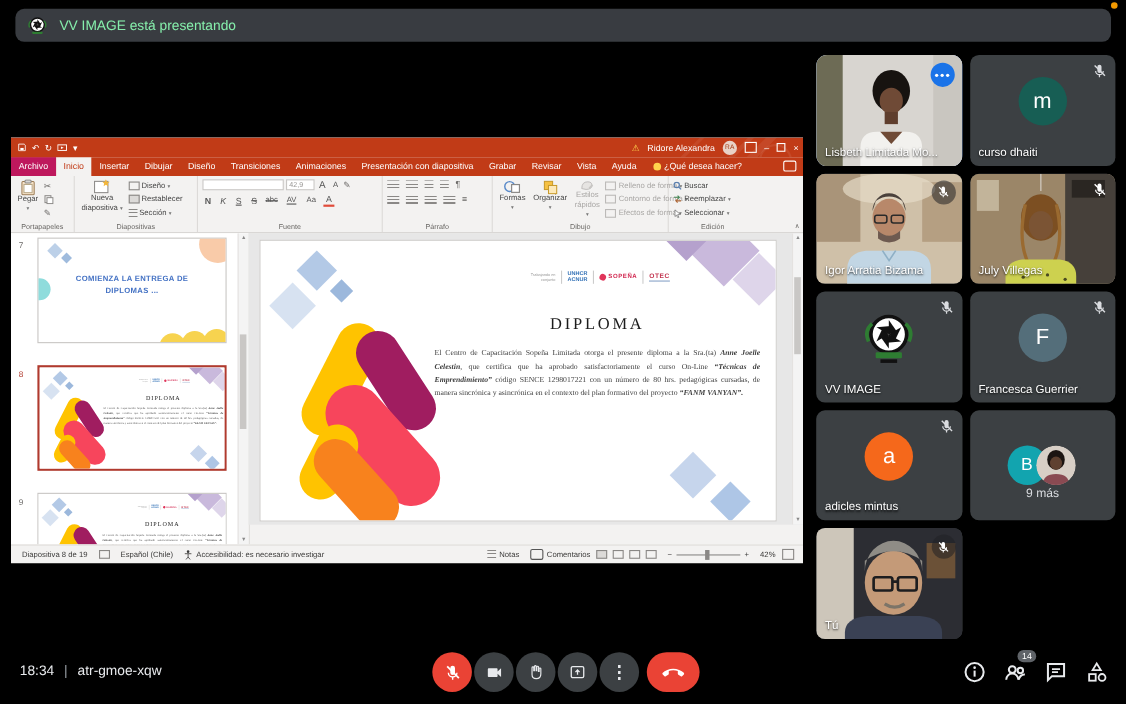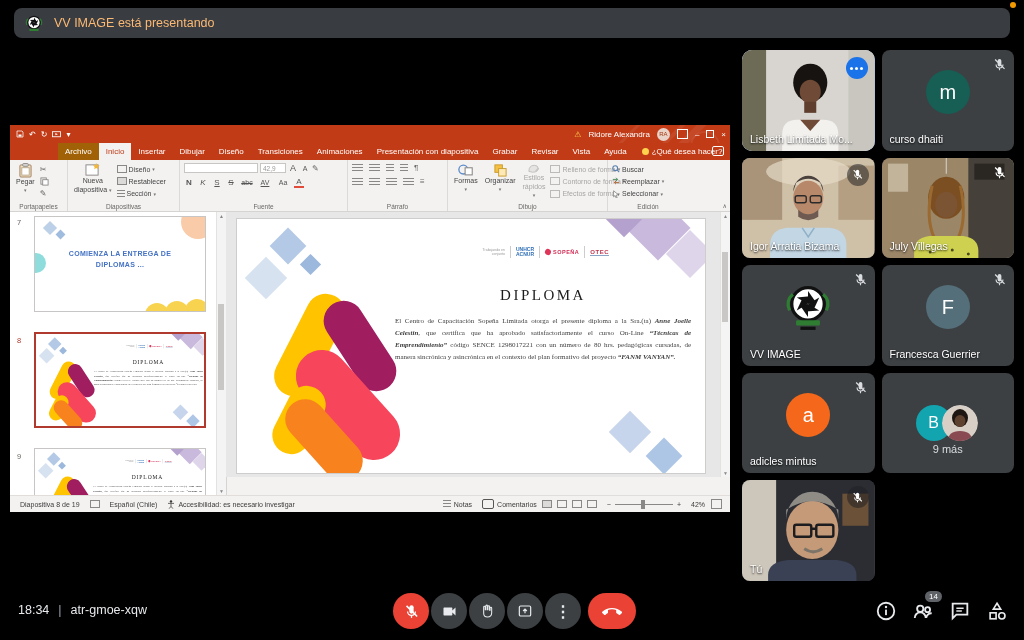--- a/index.html
+++ b/index.html
@@ -1,20 +1,20 @@
 <!DOCTYPE html>
 <html><head>
 <meta charset="utf-8">
 <style>
   html,body{margin:0;padding:0;}
   body{width:1024px;height:640px;background:#000;font-family:"Liberation Sans",sans-serif;overflow:hidden;position:relative;}
 
   
   .banner{position:absolute;left:14px;top:8px;width:996px;height:30px;background:#393c41;border-radius:8px;display:flex;align-items:center;padding-left:10px;box-sizing:border-box;}
-  .banner-text{color:#fdba74;font-size:12.5px;margin-left:10px;}
+  .banner-text{color:#86efac;font-size:12.5px;margin-left:10px;}
   .dot-ind{position:absolute;right:8px;top:2px;width:6px;height:6px;border-radius:50%;background:#f29900;}
 
   
   .grid{position:absolute;left:742px;top:50px;width:272px;height:531px;display:grid;grid-template-columns:1fr 1fr;grid-template-rows:repeat(5,1fr);gap:7px;}
   .tile{position:relative;background:#3c4043;border-radius:8px;overflow:hidden;}
   .tile.speaking{box-shadow:0 0 0 3px #74a3f7 inset;border-radius:10px;}
   .tile video,.tile svg.scene{position:absolute;inset:0;width:100%;height:100%;}
   .tile .pname{position:absolute;left:8px;bottom:6px;color:#fff;font-size:10.5px;text-shadow:0 1px 2px rgba(0,0,0,.9);white-space:nowrap;}
   .tile .center-name{position:absolute;left:0;right:0;bottom:18px;text-align:center;color:#dadce0;font-size:11px;}
   .avatar{position:absolute;left:50%;top:42%;transform:translate(-50%,-50%);width:44px;height:44px;border-radius:50%;display:flex;align-items:center;justify-content:center;color:#fff;font-size:20px;}
@@ -42,21 +42,21 @@
   .tbar .qat{display:flex;align-items:center;gap:5px;margin-left:6px;font-size:8px;z-index:2;}
   .tbar .ttl{position:absolute;left:0;right:0;text-align:center;font-size:8.5px;color:#fff;}
   .tbar .right{position:absolute;right:4px;display:flex;align-items:center;gap:7px;font-size:8px;z-index:2;}
   .acct-av{width:13px;height:13px;border-radius:50%;background:#e9d2c7;color:#a33a12;font-size:6px;display:flex;align-items:center;justify-content:center;}
   .win-restore{width:6px;height:6px;border:1px solid #fff;}
   .ribopt{width:9px;height:8px;border:1px solid #fff;position:relative;}
   .deco{position:absolute;background:rgba(255,255,255,.07);transform:rotate(45deg);}
   .deco2{position:absolute;border:2px solid rgba(255,255,255,.08);border-radius:50%;}
   .tabs{position:absolute;left:0;top:18px;width:720px;height:17px;background:#c13b17;display:flex;align-items:center;color:#fff;font-size:8px;}
   .tab{padding:0 7px;line-height:17px;height:17px;white-space:nowrap;}
-  .tab.file{background:#a16207;margin-left:48px;}
+  .tab.file{background:#be185d;}
   .tab.active{background:#f3f2f1;color:#c13b17;}
   .bulb{width:7px;height:7px;border-radius:50%;background:#ffd34d;margin:0 3px 0 8px;}
   .tellme{font-size:8px;}
   .cmt-ic{position:absolute;right:6px;top:3px;width:10px;height:8px;border:1px solid #fff;border-radius:2px;}
 
   
   .ribbon{position:absolute;left:0;top:35px;width:720px;height:52px;background:#f3f2f1;border-bottom:1px solid #d6d4d2;display:flex;box-sizing:border-box;}
   .rgroup{position:relative;border-right:1px solid #dcdad8;padding:3px 4px 11px 4px;box-sizing:border-box;display:flex;gap:3px;}
   .glabel{position:absolute;bottom:1px;left:0;right:0;text-align:center;font-size:6.5px;color:#696764;}
   .bigbtn{display:flex;flex-direction:column;align-items:center;justify-content:flex-start;font-size:7px;color:#444;padding:0 2px;line-height:1.25;text-align:center;}

